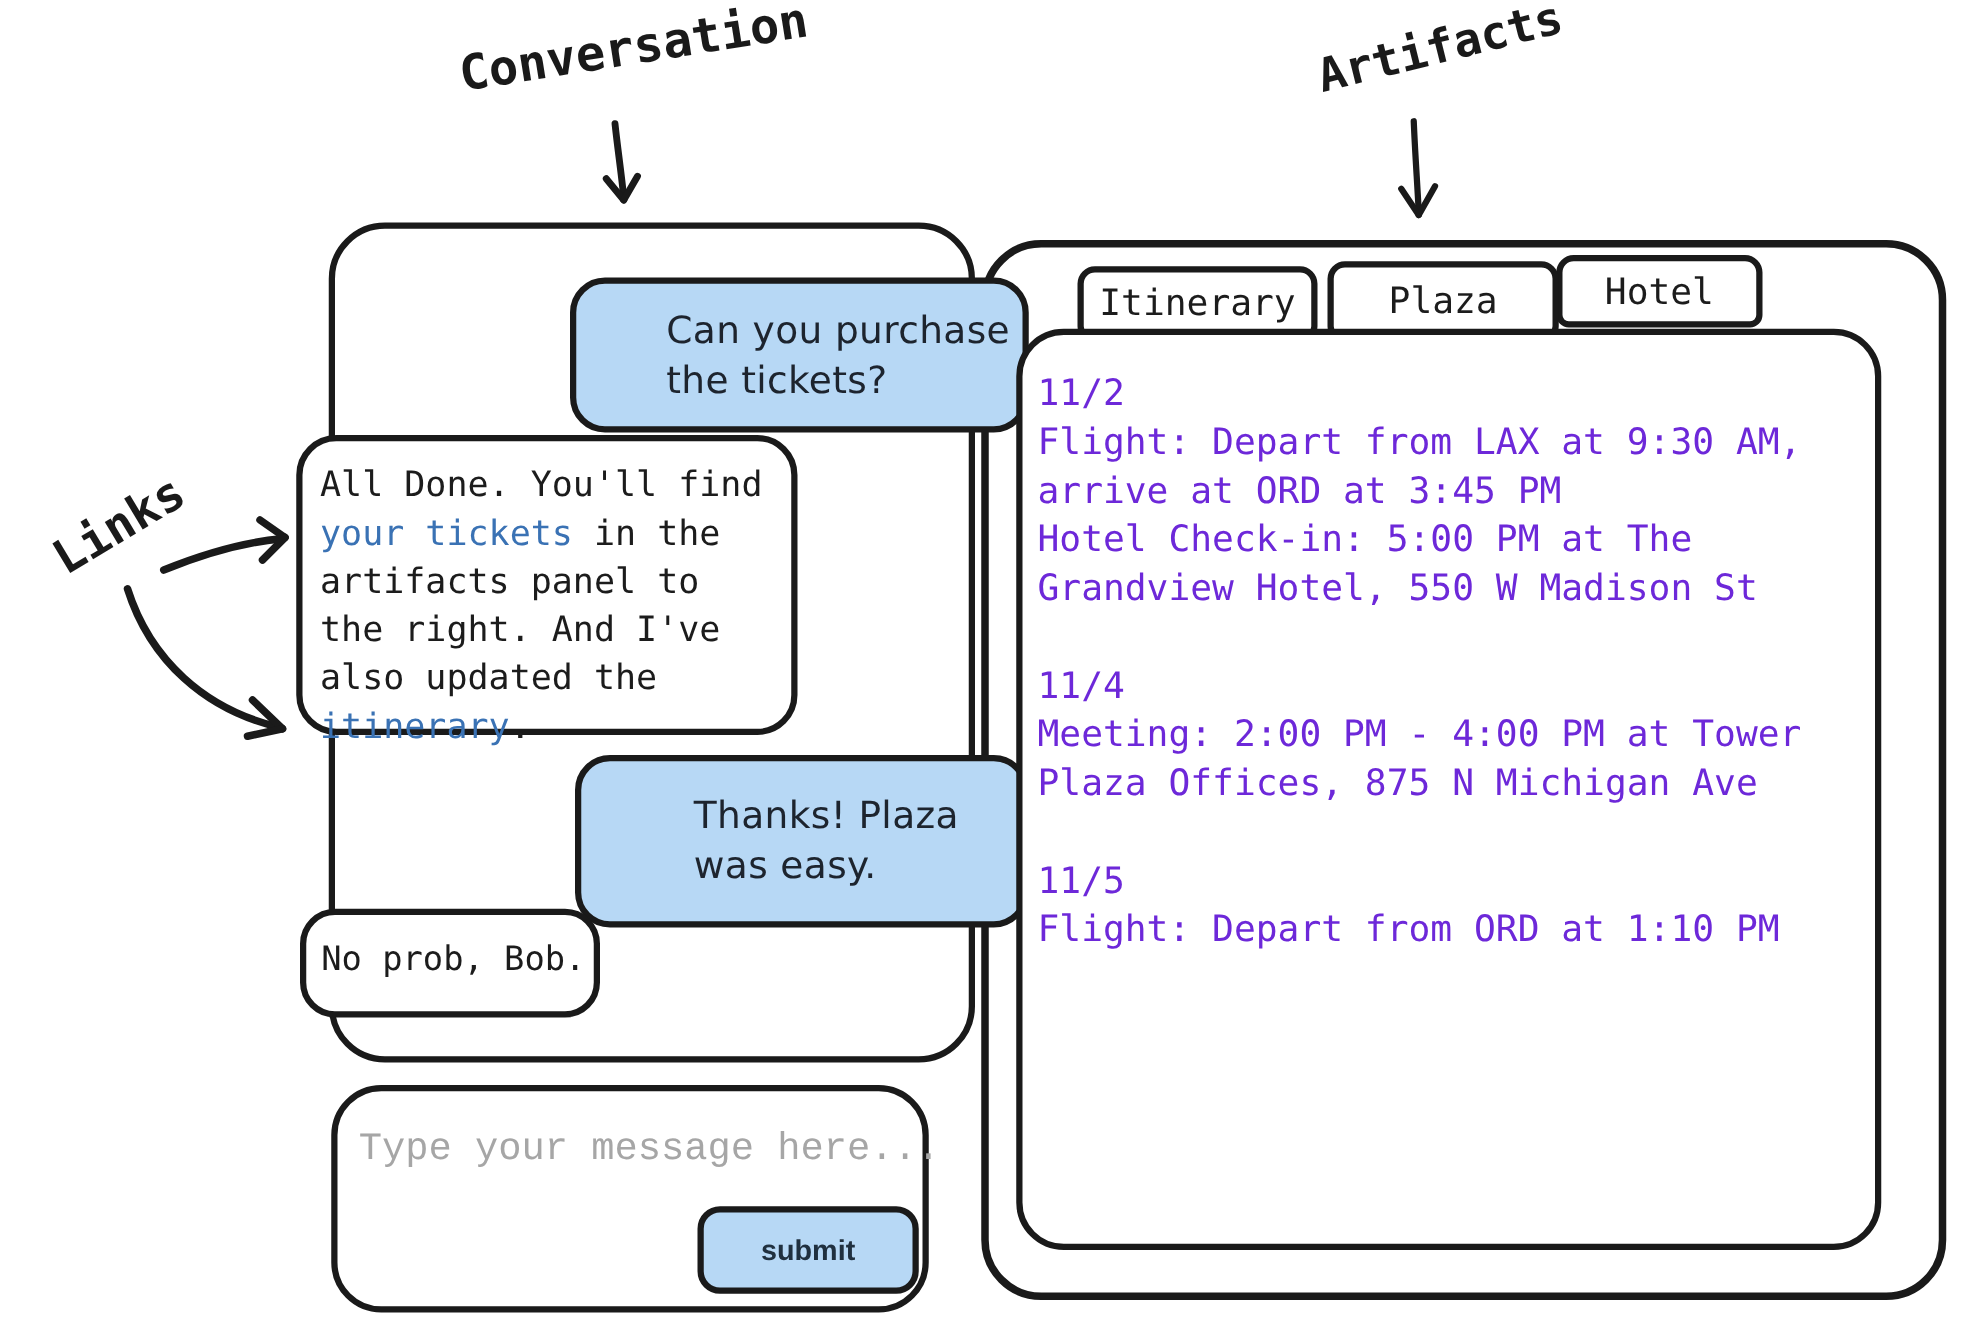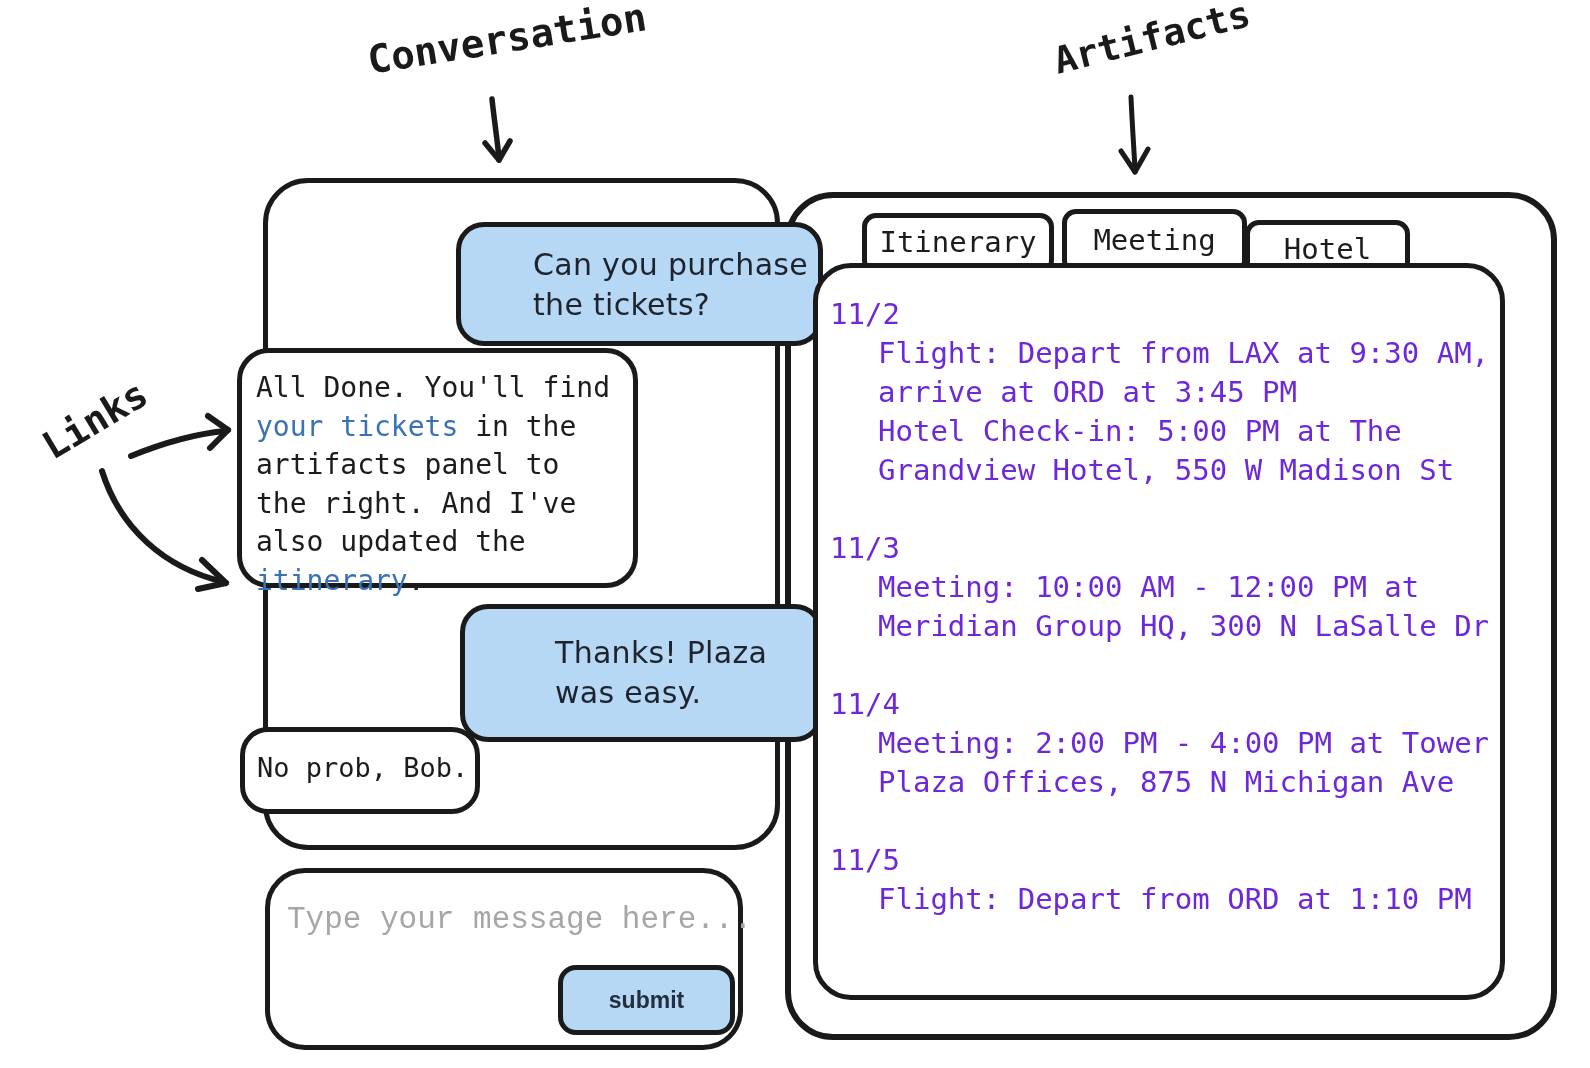--- a/index.html
+++ b/index.html
@@ -111,33 +111,33 @@
     border: 5px solid var(--ink, #1a1a1a);
     border-radius: 14px 14px 10px 10px;
     display: flex; align-items: center; justify-content: center;
     font-family: "DejaVu Sans Mono", monospace;
     font-size: 29px;
     color: #1c1c1c;
     cursor: pointer;
   }
   #tab-itinerary { left: 862px;  top: 213px; width: 192px; height: 58px; z-index: 1; }
   #tab-flight    { left: 1062px; top: 209px; width: 185px; height: 62px; z-index: 2; }
-  #tab-hotel     { left: 1245px; top: 220px; width: 165px; height: 58px; z-index: 1; }
+  #tab-hotel     { left: 1245px; top: 204px; width: 165px; height: 58px; z-index: 1; }
 
   
   #itinerary-text {
     left: 830px; top: 295px; width: 660px;
     font-family: "DejaVu Sans Mono", monospace;
     font-size: 29px;
     line-height: 39px;
     color: #6d28d9;
     z-index: 4;
   }
   .entry { margin-bottom: 39px; }
-  .entry-body { white-space: pre-line; margin-left: 48px; }
+  .entry-body { white-space: pre-line; }
 </style>
 </head>
 <body>
 
 <div class="abs sketch-label" id="conversation-label">Conversation</div>
 <svg class="arrow-svg" id="conversation-arrow" style="left:468px; top:96px;" width="60" height="78" viewBox="0 0 60 78">
   <path d="M24,3 C26,22 29,42 31,62" stroke-width="5.5"></path>
   <path d="M17,47 L31,64" stroke-width="5.5"></path>
   <path d="M42,45 L31,64" stroke-width="5.5"></path>
 </svg>
@@ -175,37 +175,32 @@
 
 <div class="bubble assistant" id="no-prob-bubble">No prob, Bob.</div>
 
 <div class="panel" id="input-panel"></div>
 <div class="abs" id="message-input">Type your message here...</div>
 <div class="abs" id="submit-button">submit</div>
 
 <div class="panel" id="artifacts-panel"></div>
 
 <div class="tab" id="tab-itinerary">Itinerary</div>
-<div class="tab" id="tab-flight">Meeting</div>
+<div class="tab" id="tab-flight">Plaza</div>
 <div class="tab" id="tab-hotel">Hotel</div>
 
 <div class="panel" id="content-box"></div>
 
 <div class="abs" id="itinerary-text">
   <div class="entry">
     <div class="entry-date">11/2</div>
     <div class="entry-body">Flight: Depart from LAX at 9:30 AM,
 arrive at ORD at 3:45 PM
 Hotel Check-in: 5:00 PM at The
 Grandview Hotel, 550 W Madison St</div>
-  </div>
-  <div class="entry">
-    <div class="entry-date">11/3</div>
-    <div class="entry-body">Meeting: 10:00 AM - 12:00 PM at
-Meridian Group HQ, 300 N LaSalle Dr</div>
   </div>
   <div class="entry">
     <div class="entry-date">11/4</div>
     <div class="entry-body">Meeting: 2:00 PM - 4:00 PM at Tower
 Plaza Offices, 875 N Michigan Ave</div>
   </div>
   <div class="entry">
     <div class="entry-date">11/5</div>
     <div class="entry-body">Flight: Depart from ORD at 1:10 PM</div>
   </div>

